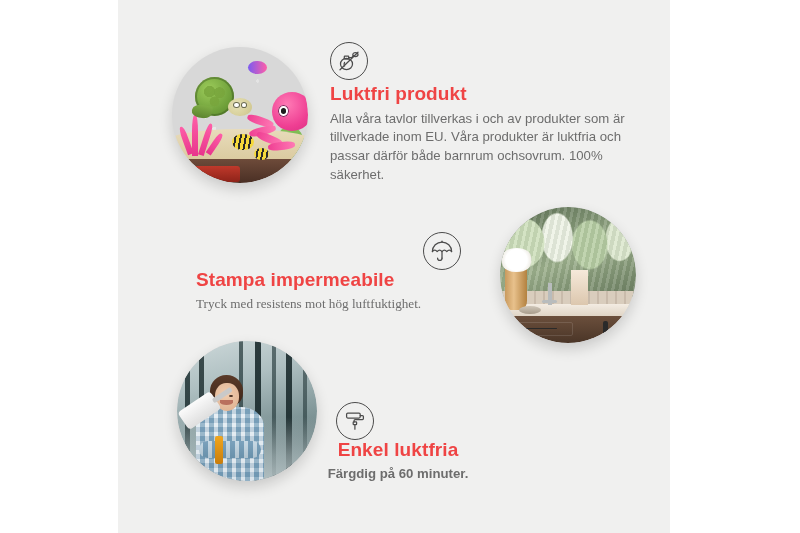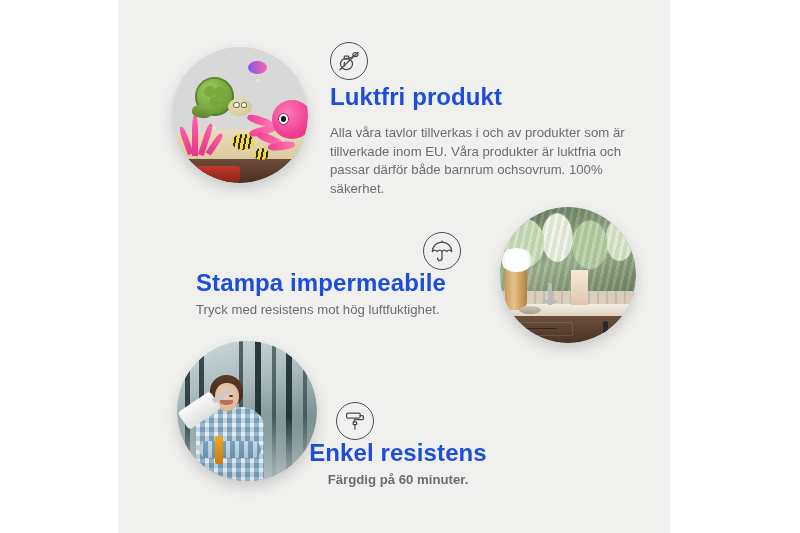--- a/index.html
+++ b/index.html
@@ -322,38 +322,38 @@
   .icon-circle svg { display: block; }
 
   #icon-no-odor  { left: 330px; top: 42px;  width: 38px; height: 38px; }
   #icon-umbrella { left: 423px; top: 232px; width: 38px; height: 38px; }
   #icon-roller   { left: 336px; top: 402px; width: 38px; height: 38px; }
 
   
   .txt { position: absolute; }
   .heading {
     margin: 0;
-    color: #1d4ed8;
-    font-size: 24px;
+    color: #ef4444;
+    font-size: 19px;
     font-weight: bold;
     letter-spacing: .1px;
     line-height: 1.25;
   }
   .body {
-    margin: 12px 0 0 0;
+    margin: 4px 0 0 0;
     color: #6d6d6d;
     font-size: 13.2px;
     line-height: 1.42;
   }
 
   #text-no-odor  { left: 330px; top: 82px;  width: 296px; text-align: left; }
   #text-umbrella { left: 196px; top: 268px; width: 290px; }
   #text-roller   { left: 288px; top: 438px; width: 220px; text-align: center; }
 
-  #text-umbrella .body { margin-top: 3px; }
+  #text-umbrella .body { margin-top: 3px; font-family: Liberation Serif, serif; }
   #text-roller   .body { margin-top: 3px; font-weight: bold; }
 </style>
 </head>
 <body>
 
 <div class="stage">
 
   <div class="panel"></div>
 
   <div class="photo" id="photo-underwater">
@@ -461,17 +461,17 @@
   <div class="icon-circle" id="icon-roller">
     <svg width="26" height="26" viewBox="0 0 26 26" fill="none" stroke="#4c4c4c" stroke-width="1.25" stroke-linecap="round" stroke-linejoin="round">
       <rect x="4.6" y="5" width="13.6" height="5" rx="1.2"></rect>
       <path d="M18.2 7.5 h2.2 a1 1 0 0 1 1 1 v2.1 a1 1 0 0 1 -1 1 h-7.3 a1 1 0 0 0 -1 1 v1.3"></path>
       <rect x="11.2" y="13.9" width="3.4" height="2.6" rx="0.6"></rect>
       <line x1="12.9" y1="16.5" x2="12.9" y2="21.2"></line>
     </svg>
   </div>
 
   <div class="txt" id="text-roller">
-    <h2 class="heading">Enkel resistens</h2>
+    <h2 class="heading">Enkel luktfria</h2>
     <p class="body">Färgdig på 60 minuter.</p>
   </div>
 
 </div>
 
 </body></html>

